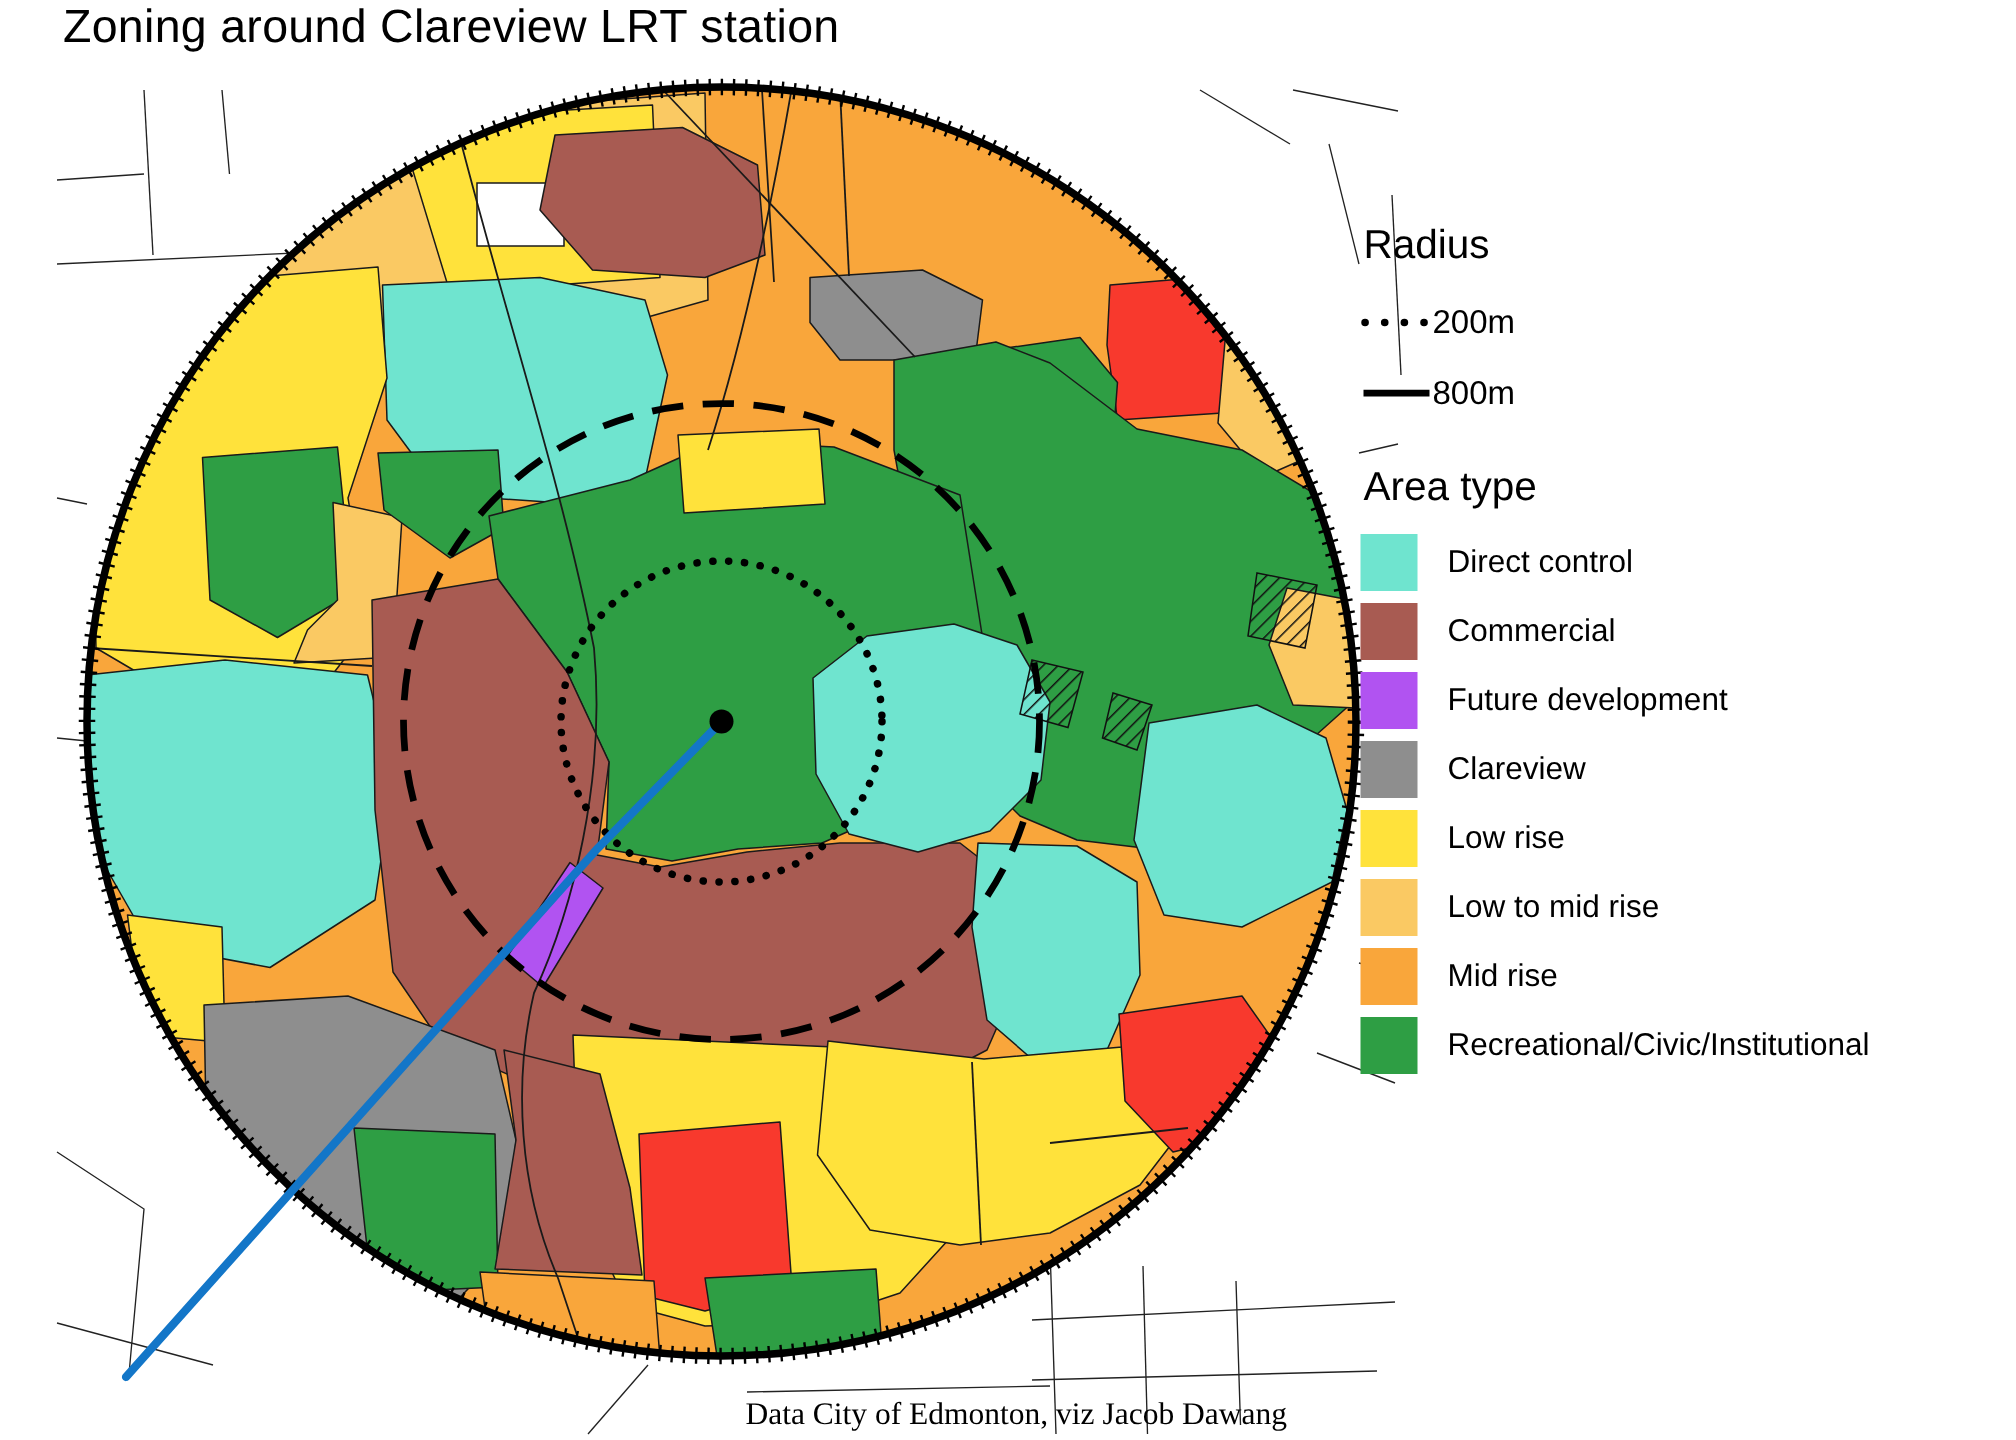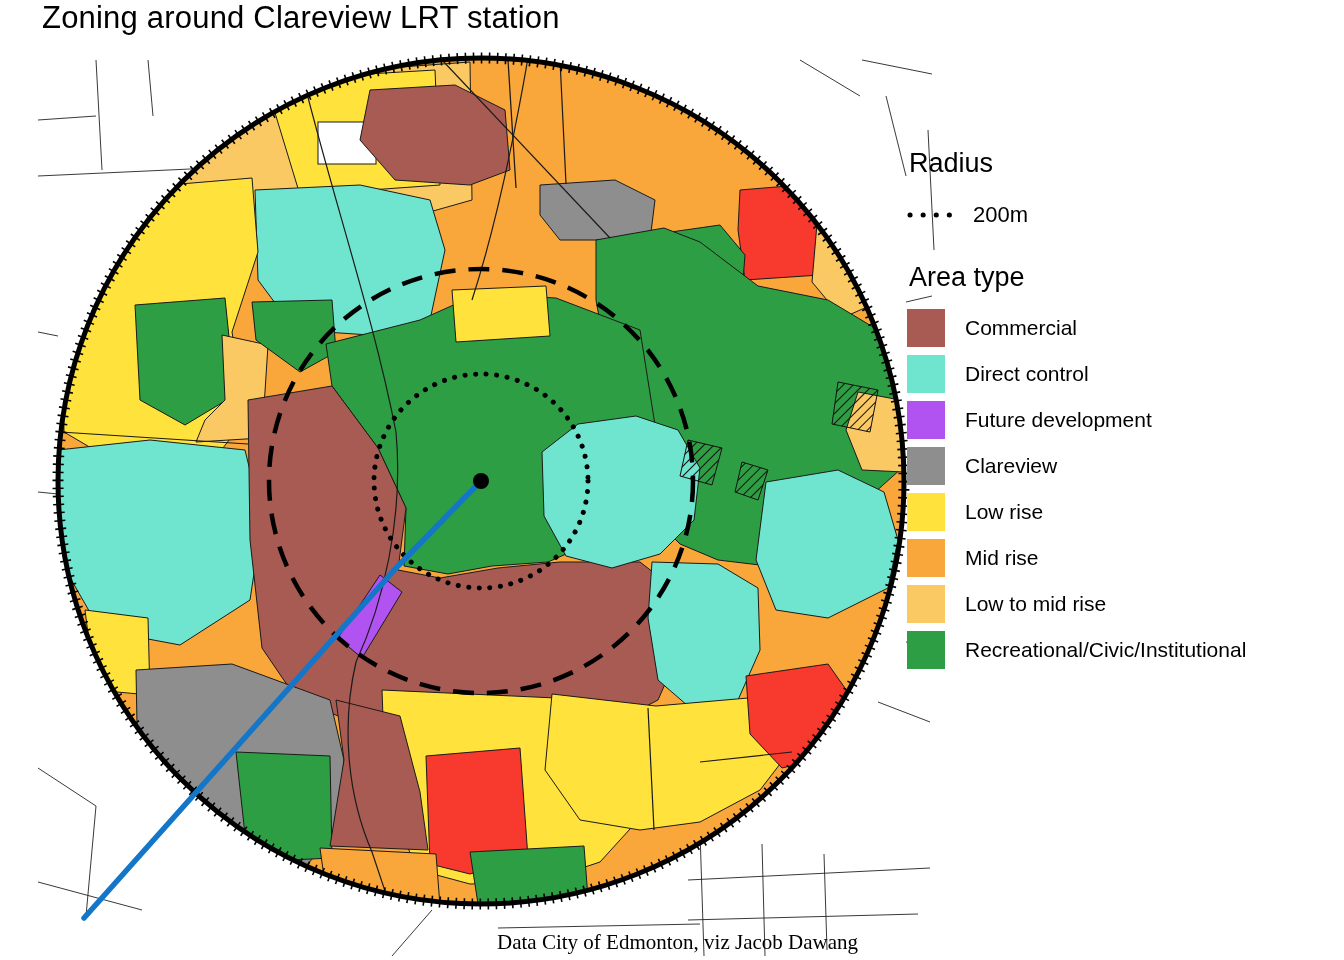--- a/index.html
+++ b/index.html
@@ -19,21 +19,21 @@
   .z-low_to_mid_rise{fill:var(--low_to_mid_rise,#FAC963);}
   .z-mid_rise{fill:var(--mid_rise,#F9A63B);}
   .z-recreational{fill:var(--recreational,#2E9E44);}
   .zone{stroke:#1a1a1a;stroke-width:1;stroke-linejoin:round;}
   .road{stroke:#1a1a1a;stroke-width:1.2;fill:none;}
   .road-out{stroke:#222;stroke-width:0.9;fill:none;}
 
   .legend{position:absolute;left:907px;top:148px;width:408px;}
   .legend-heading{font-size:27px;margin:0 0 12px 2px;}
   .legend-heading.area{margin-top:24px;}
-  .radius-item{display:flex;align-items:center;gap:18px;height:47px;font-size:22px;}
+  .radius-item{display:flex;align-items:center;height:47px;font-size:22px;}
   .line-sample{width:48px;height:12px;flex:0 0 auto;}
   .area-item{display:flex;align-items:center;gap:20px;height:46px;font-size:21px;}
   .swatch{width:38px;height:38px;flex:0 0 auto;}
   .sw-commercial{background:var(--commercial,#A85B52);}
   .sw-direct_control{background:var(--direct_control,#6FE4CF);}
   .sw-future_development{background:var(--future_development,#B153F1);}
   .sw-high_rise{background:var(--high_rise,#F8392D);}
   .sw-industrial{background:var(--industrial,#8E8E8E);}
   .sw-low_rise{background:var(--low_rise,#FFE23B);}
   .sw-low_to_mid_rise{background:var(--low_to_mid_rise,#FAC963);}
@@ -153,50 +153,56 @@
 
 <div class="legend">
   <div class="legend-heading">Radius</div>
 
   <div class="radius-item">
     <svg class="line-sample" viewBox="0 0 48 12">
       <line x1="3" y1="6" x2="45" y2="6" stroke="#000" stroke-width="5" stroke-linecap="round" stroke-dasharray="0.1 13"></line>
     </svg>
     <span>200m</span>
   </div>
+  <div class="radius-item">
+    <svg class="line-sample" viewBox="0 0 48 12">
+      <line x1="2" y1="6" x2="46" y2="6" stroke="#000" stroke-width="4.5"></line>
+    </svg>
+    <span>800m</span>
+  </div>
 
   <div class="legend-heading area">Area type</div>
 
+  <div class="area-item">
+    <span class="swatch sw-direct_control"></span>
+    <span>Direct control</span>
+  </div>
   <div class="area-item">
     <span class="swatch sw-commercial"></span>
     <span>Commercial</span>
   </div>
   <div class="area-item">
-    <span class="swatch sw-direct_control"></span>
-    <span>Direct control</span>
-  </div>
-  <div class="area-item">
     <span class="swatch sw-future_development"></span>
     <span>Future development</span>
   </div>
   <div class="area-item">
     <span class="swatch sw-industrial"></span>
     <span>Clareview</span>
   </div>
   <div class="area-item">
     <span class="swatch sw-low_rise"></span>
     <span>Low rise</span>
   </div>
   <div class="area-item">
+    <span class="swatch sw-low_to_mid_rise"></span>
+    <span>Low to mid rise</span>
+  </div>
+  <div class="area-item">
     <span class="swatch sw-mid_rise"></span>
     <span>Mid rise</span>
   </div>
   <div class="area-item">
-    <span class="swatch sw-low_to_mid_rise"></span>
-    <span>Low to mid rise</span>
-  </div>
-  <div class="area-item">
     <span class="swatch sw-recreational"></span>
     <span>Recreational/Civic/Institutional</span>
   </div>
 </div>
 
 <div class="caption">Data City of Edmonton, viz Jacob Dawang</div>
 
 </body></html>

